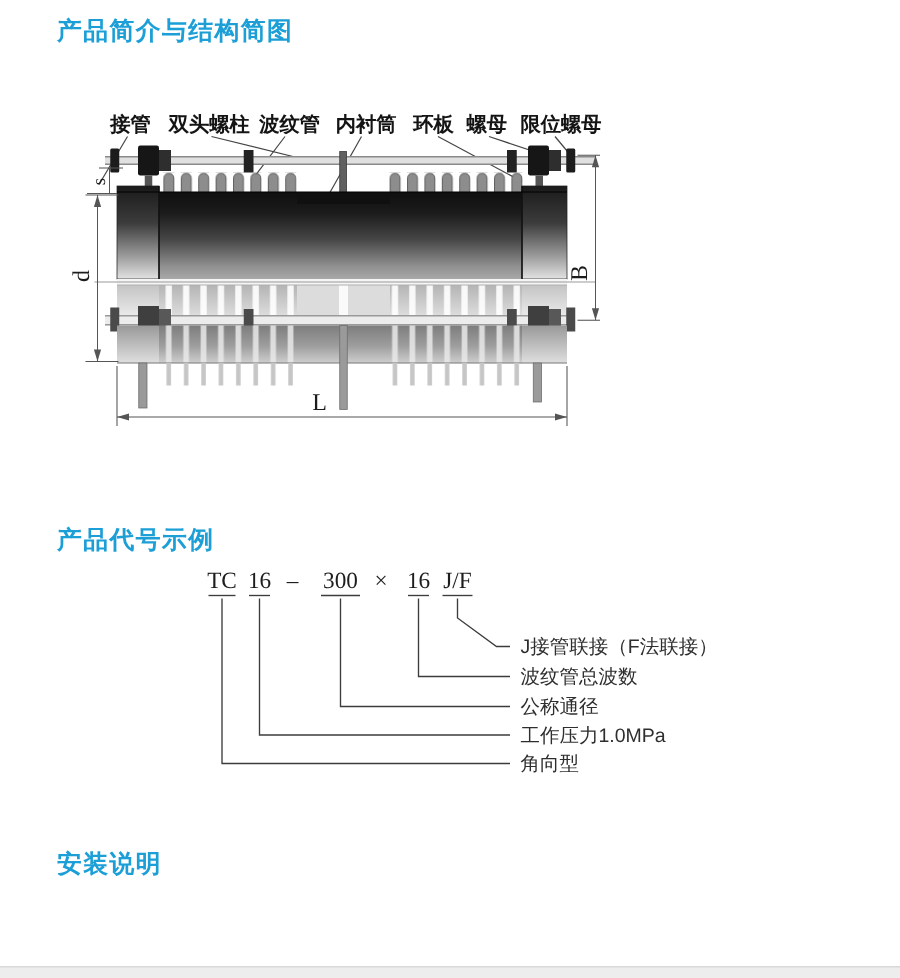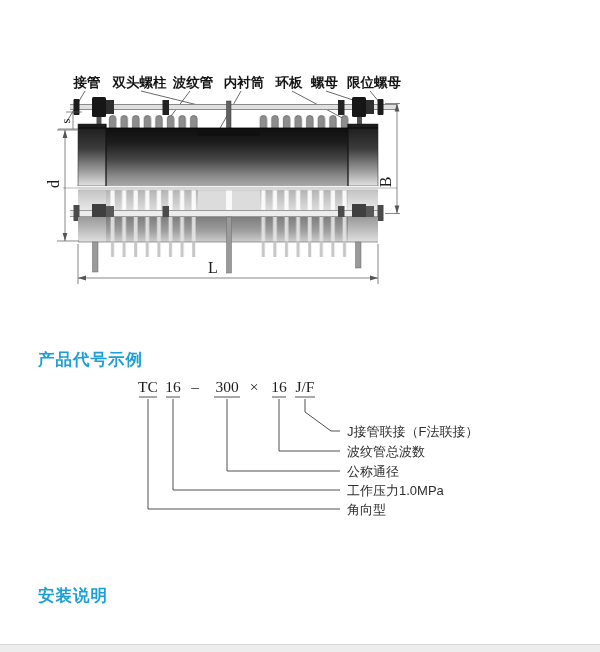--- a/index.html
+++ b/index.html
@@ -6,41 +6,42 @@
   .page{
     position:relative;width:600px;height:652px;background:#ffffff;
     font-family:"Liberation Sans","DejaVu Sans",sans-serif;overflow:hidden;
   }
   .sec-title{
     position:absolute;left:38px;font-size:16.5px;font-weight:bold;
     color:#1c9fd6;letter-spacing:1px;white-space:nowrap;
   }
   #title-intro{top:10px;}
   #title-code{top:349px;}
-  #title-install{top:565px;margin-top:20px;}
+  #title-install{top:565px;}
   .install-text{
     position:absolute;left:56px;top:600px;font-size:14px;color:#3a3a3a;
     line-height:22.5px;letter-spacing:0.5px;white-space:nowrap;
   }
   .figures{position:absolute;left:0;top:0;width:600px;height:652px;}
   .footer-strip{
     position:absolute;left:0;bottom:0;width:600px;height:7px;
     background:#ededed;border-top:1px solid #d9d9d9;
   }
   text{user-select:none;}
   .part-label{font-size:13.5px;font-weight:600;fill:#141414;}
   .dim-label{font-family:"Liberation Serif","DejaVu Serif",serif;fill:#1d1d1d;}
   .code-seg{font-family:"Liberation Serif","DejaVu Serif",serif;font-size:15.5px;fill:#1d1d1d;}
   .callout{font-size:13px;fill:#2e2e2e;}
 </style>
 </head>
 <body>
 
 <div class="page">
 
+  <div class="sec-title" id="title-intro">产品简介与结构简图</div>
   <div class="sec-title" id="title-code">产品代号示例</div>
   <div class="sec-title" id="title-install">安装说明</div>
 
   <svg class="figures" viewBox="0 0 600 652">
     <defs>
       <linearGradient id="gBody" x1="0" y1="0" x2="0" y2="1">
         <stop offset="0" stop-color="#0f0f0f"></stop>
           <stop offset="0.25" stop-color="#1c1c1c"></stop>
         <stop offset="0.55" stop-color="#474747"></stop>
           <stop offset="0.85" stop-color="#8f8f8f"></stop>

